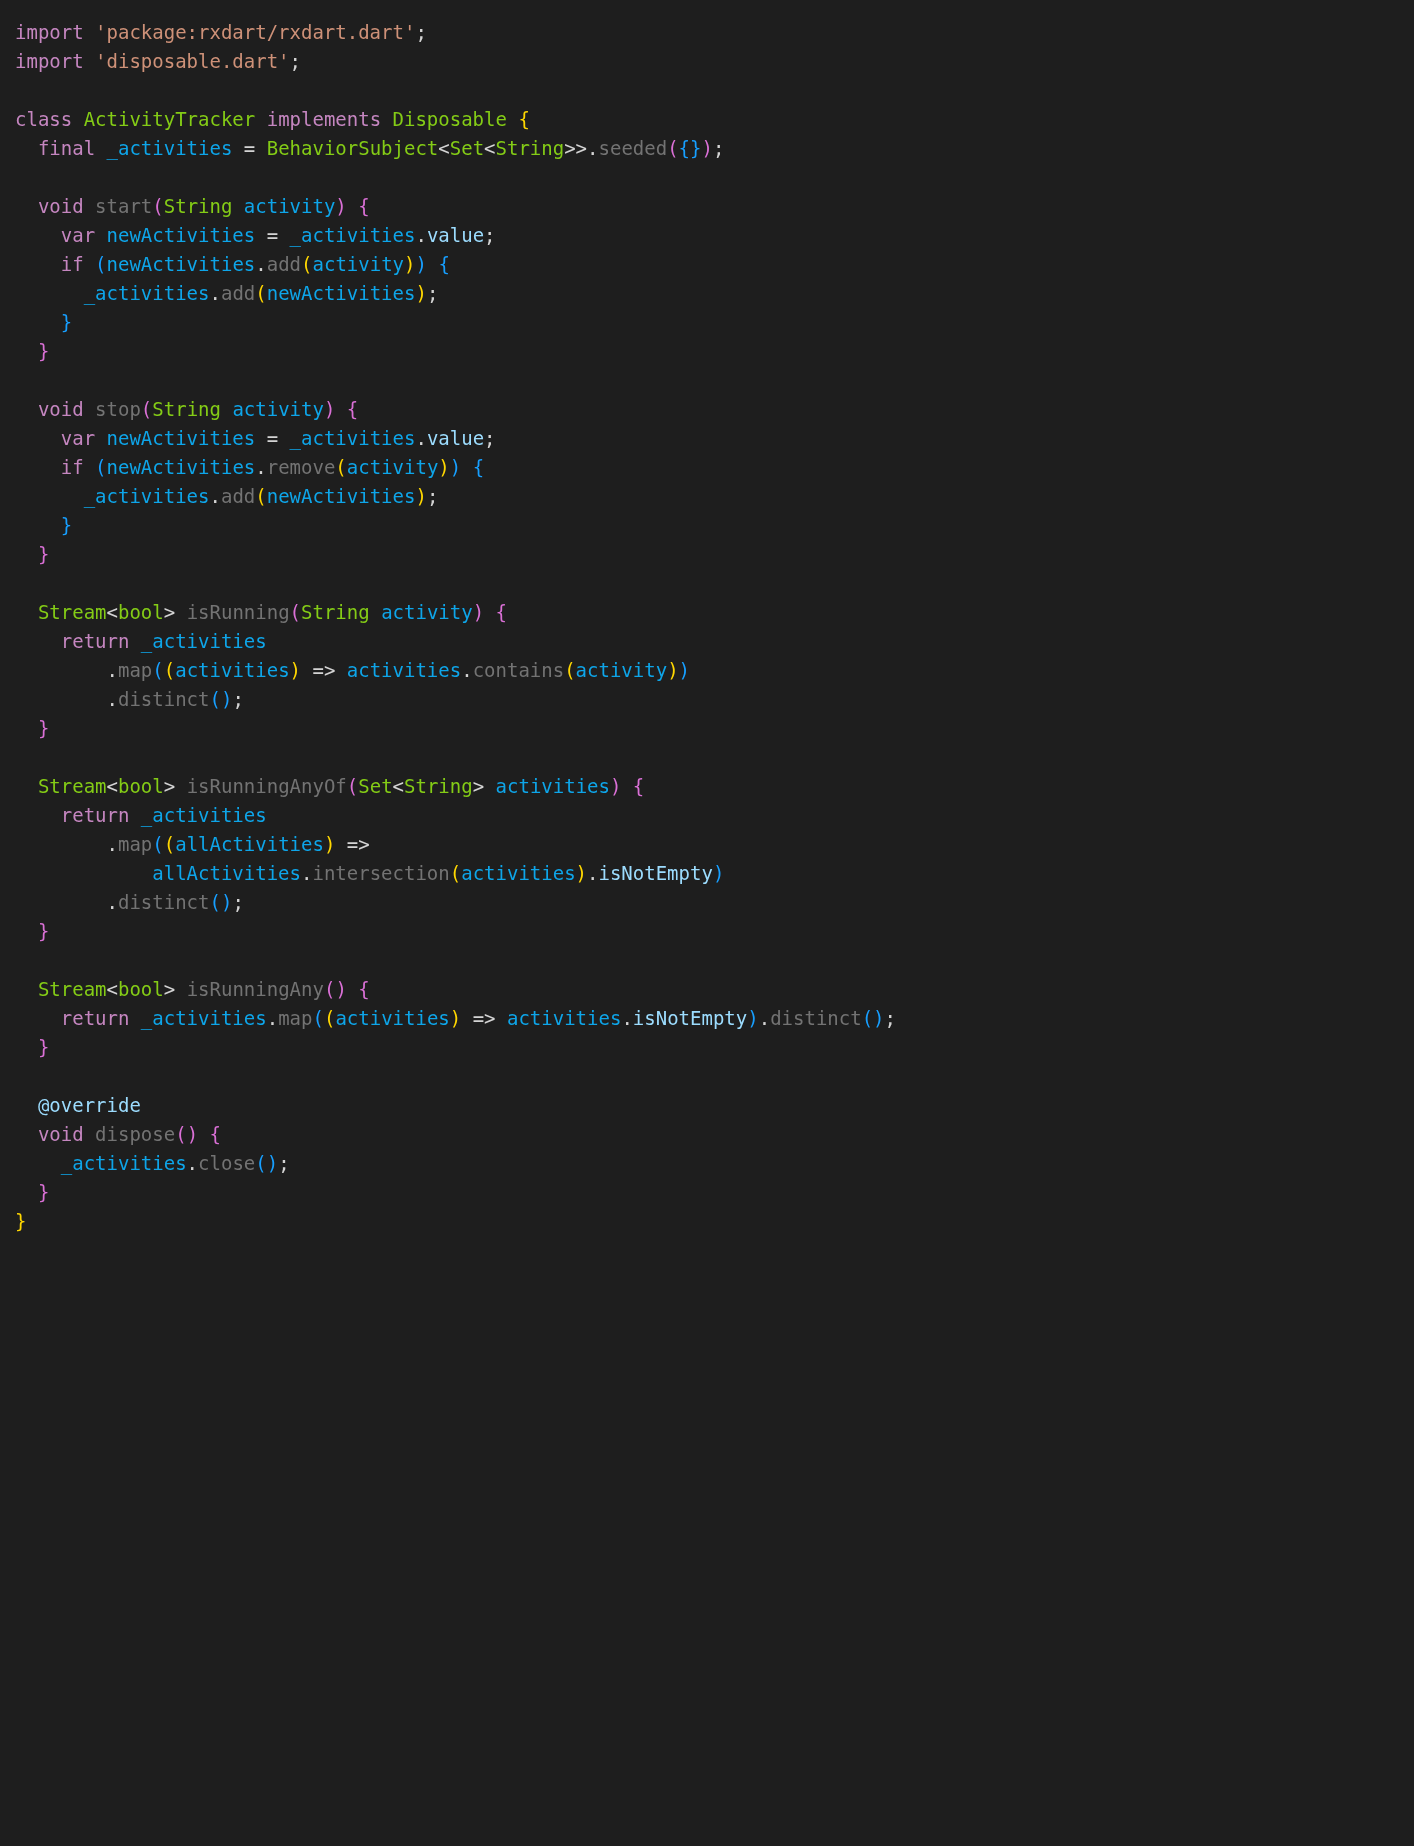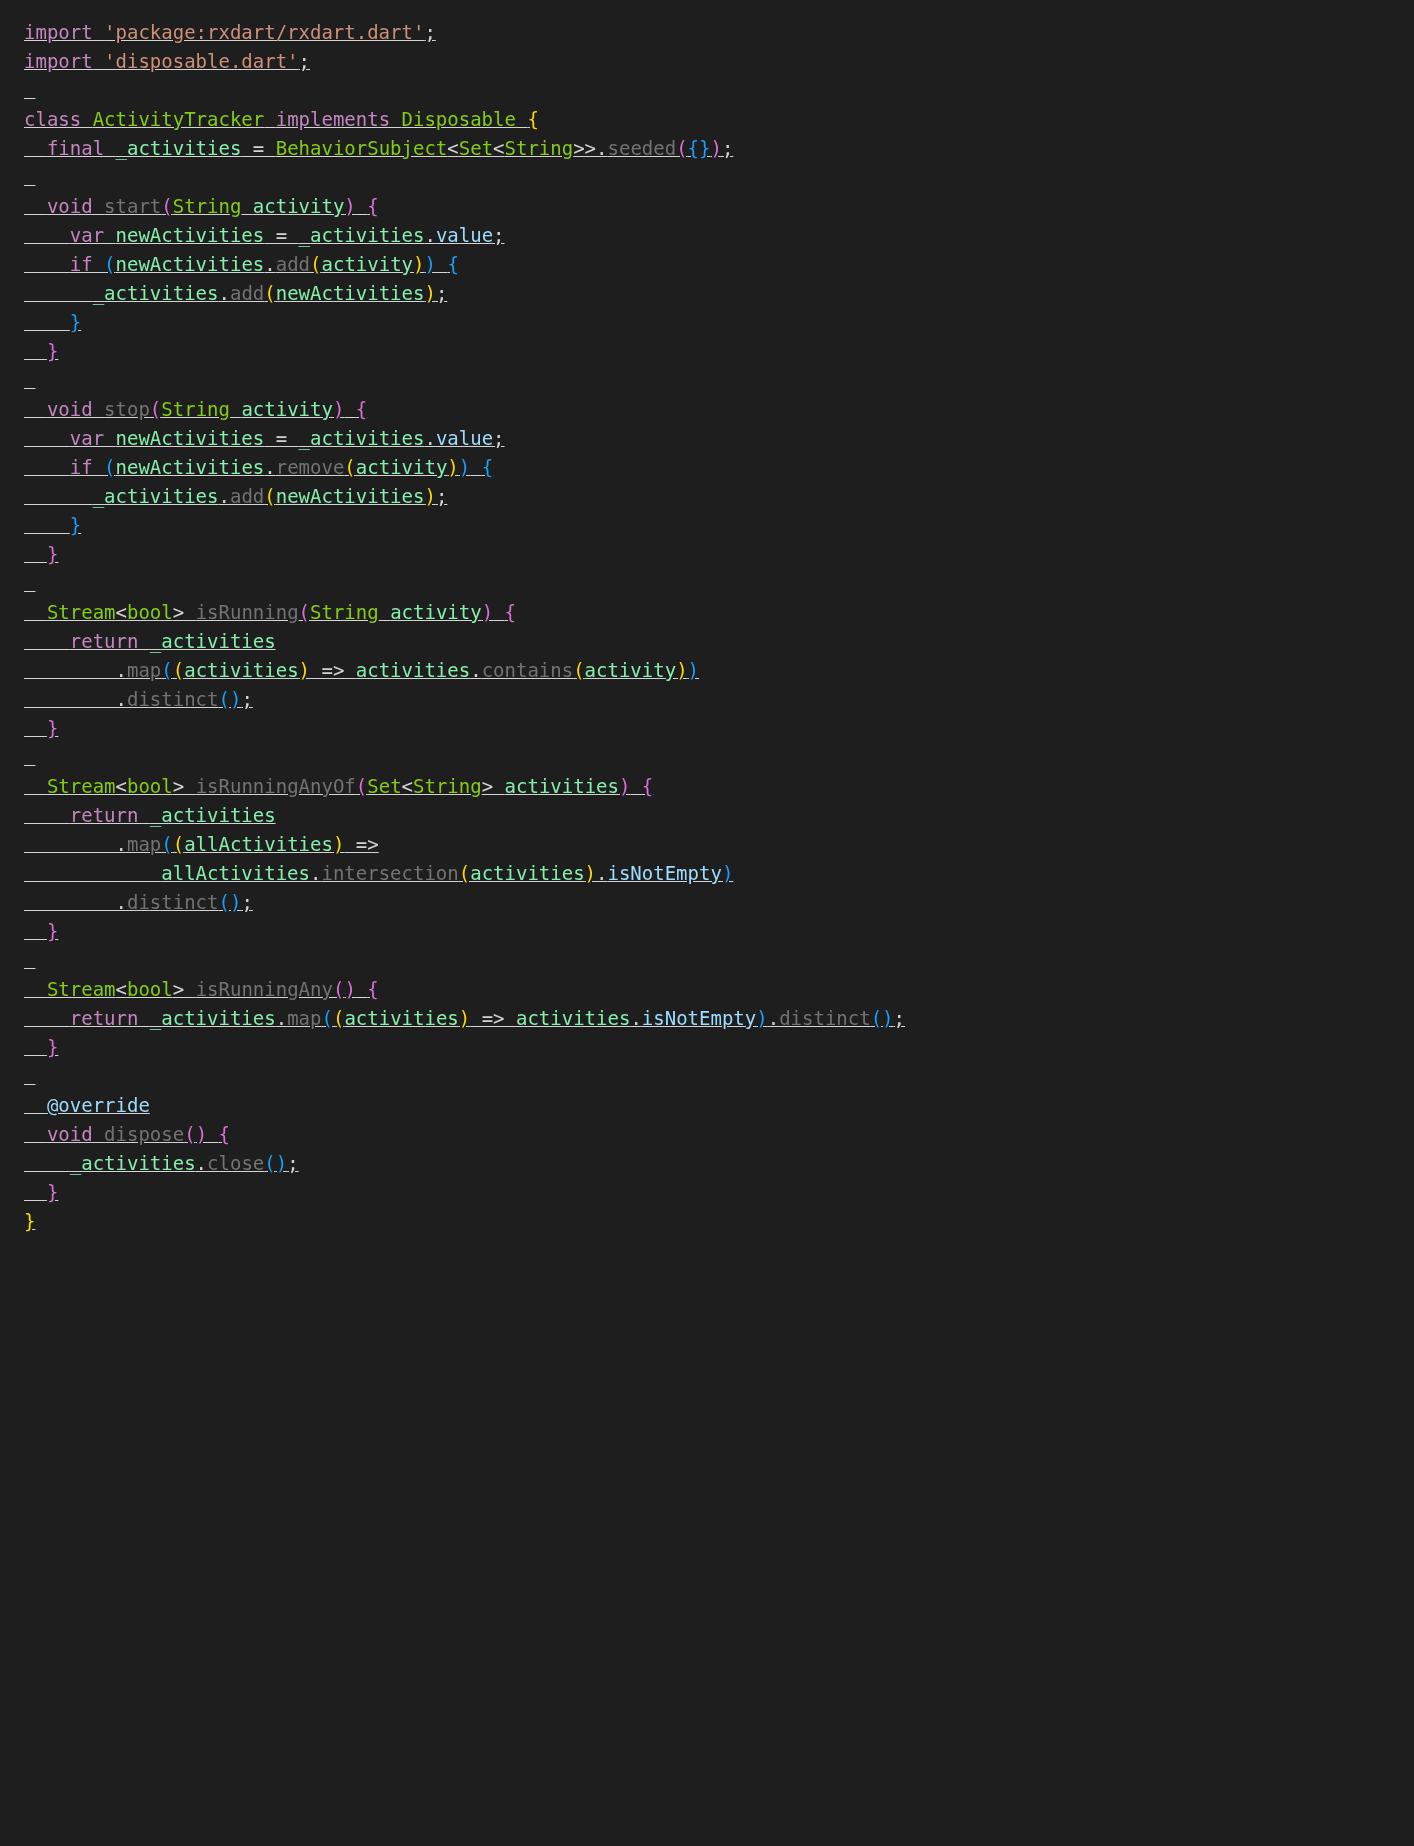--- a/index.html
+++ b/index.html
@@ -5,33 +5,32 @@
   body {
     margin: 0;
     padding: 0;
     background: #1e1e1e;
     font-family: 'Menlo', 'Monaco', 'Consolas', monospace;
     font-size: 19px;
     line-height: 1.52;
     color: #d4d4d4;
   }
   .editor {
-    padding: 18px 24px;
+    padding: 18px 15px;
     white-space: pre;
-    text-decoration: underline;
   }
   .line {
     min-height: 29px;
     position: relative;
   }
   .kw { color: #c586c0; }          
   .str { color: #ce9178; }         
   .type { color: #84cc16; }        
   .func { color: #737373; }        
-  .var { color: #86efac; }         
+  .var { color: #0ea5e9; }         
   .punc { color: #d4d4d4; }        
   .op { color: #d4d4d4; }          
   .brace-y { color: #ffd700; }     
   .brace-p { color: #da70d6; }     
   .brace-b { color: #179fff; }     
   .anno { color: #9cdcfe; text-align: center; }        
   .prop { color: #9cdcfe; text-align: center; }
 </style>
 </head>
 <body>

